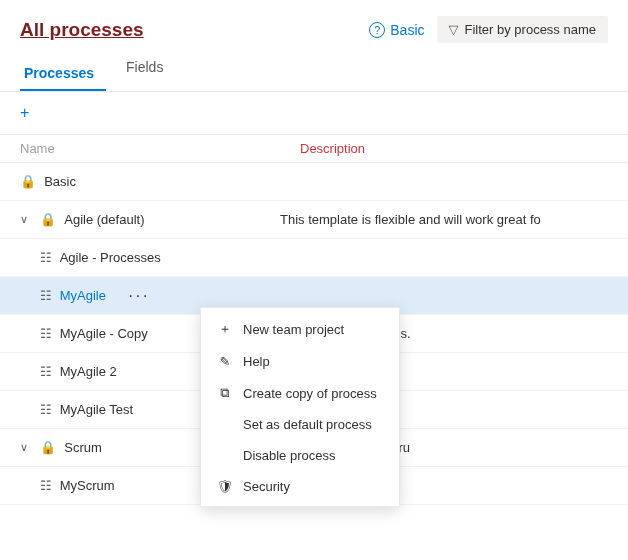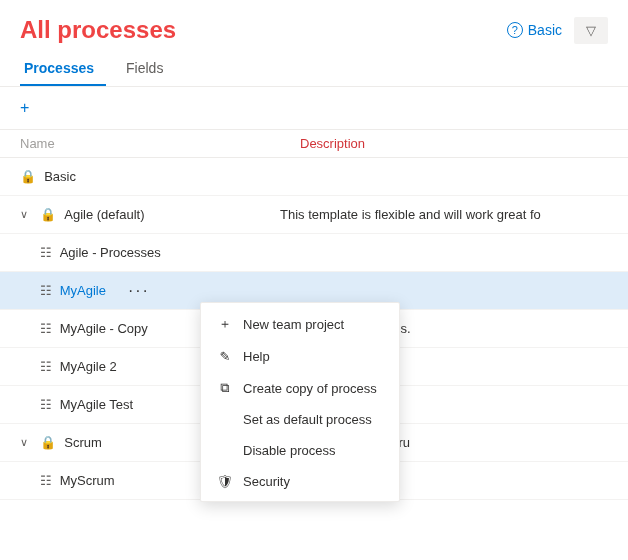--- a/index.html
+++ b/index.html
@@ -14,23 +14,24 @@
     }
 
     
     .header {
       display: flex;
       align-items: center;
       justify-content: space-between;
       padding: 16px 20px 8px 20px;
     }
     .page-title {
-      font-size: 24px;
+      font-size: 19px;
       font-weight: 600;
-      color: #ef4444;
+      color: #7f1d1d;
+      text-decoration: underline;
     }
     .header-right {
       display: flex;
       align-items: center;
       gap: 12px;
     }
     .help-link {
       display: flex;
       align-items: center;
       gap: 5px;
@@ -78,20 +79,21 @@
       cursor: pointer;
       font-size: 14px;
       color: #605e5c;
       border-bottom: 2px solid transparent;
       margin-right: 16px;
     }
     .tab.active {
       color: #0078d4;
       border-bottom: 2px solid #0078d4;
       font-weight: 600;
+      margin-top: 6px;
     }
 
     
     .toolbar {
       padding: 8px 20px;
       border-bottom: 1px solid #edebe9;
     }
     .import-btn {
       display: inline-flex;
       align-items: center;
@@ -232,20 +234,21 @@
 
 <div class="header">
   <h1 class="page-title">All processes</h1>
   <div class="header-right">
     <div class="help-link">
       <span class="help-circle">?</span>
       <span>Basic</span>
     </div>
     <button class="filter-btn">
       <span class="filter-icon">▽</span>
+      <span>Filter by process name</span>
     </button>
   </div>
 </div>
 
 <div class="tabs">
   <div class="tab active">
     <span>Processes</span>
   </div>
   <div class="tab">
     <span>Fields</span>

